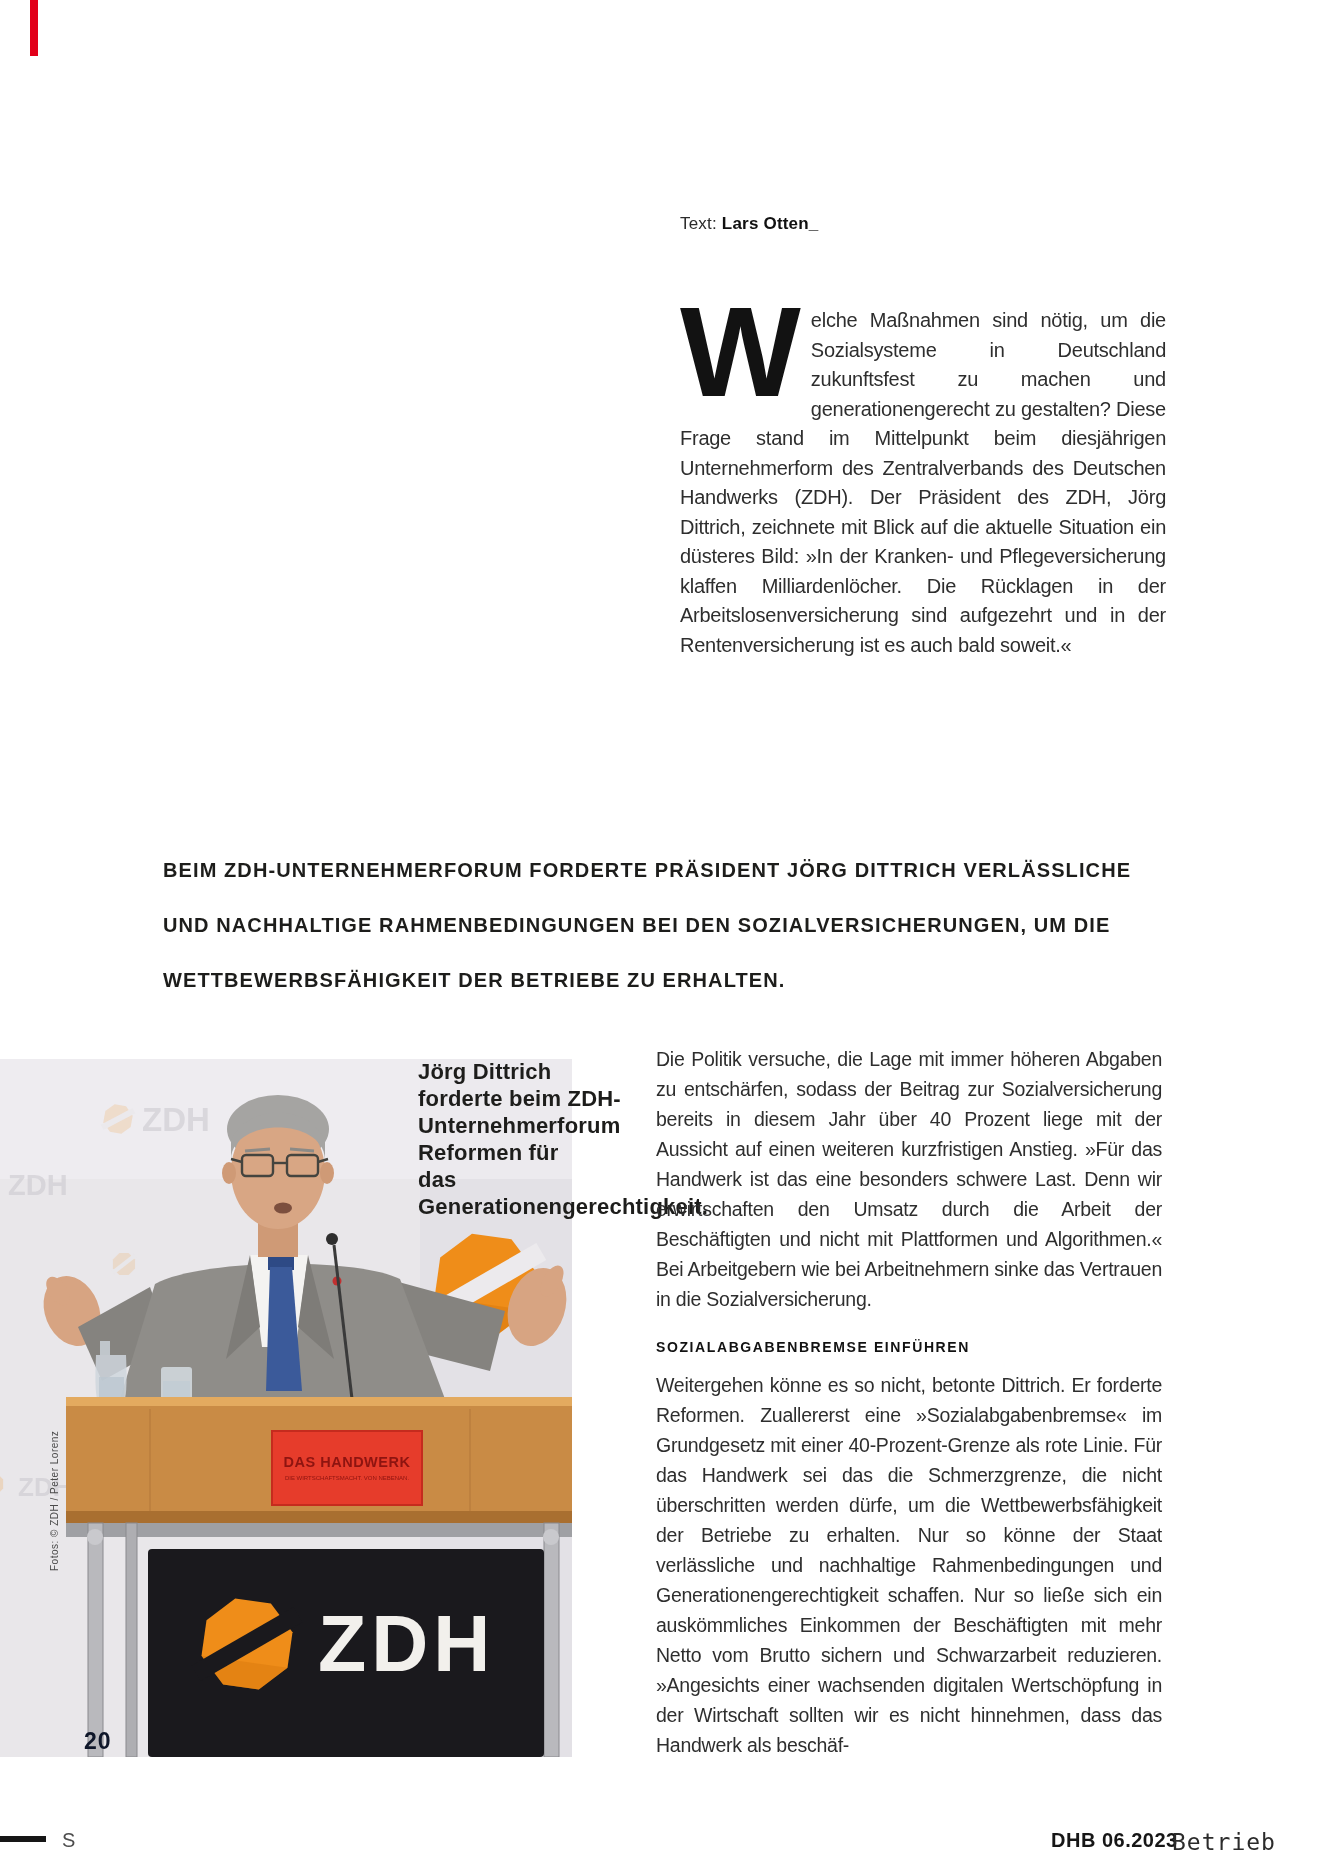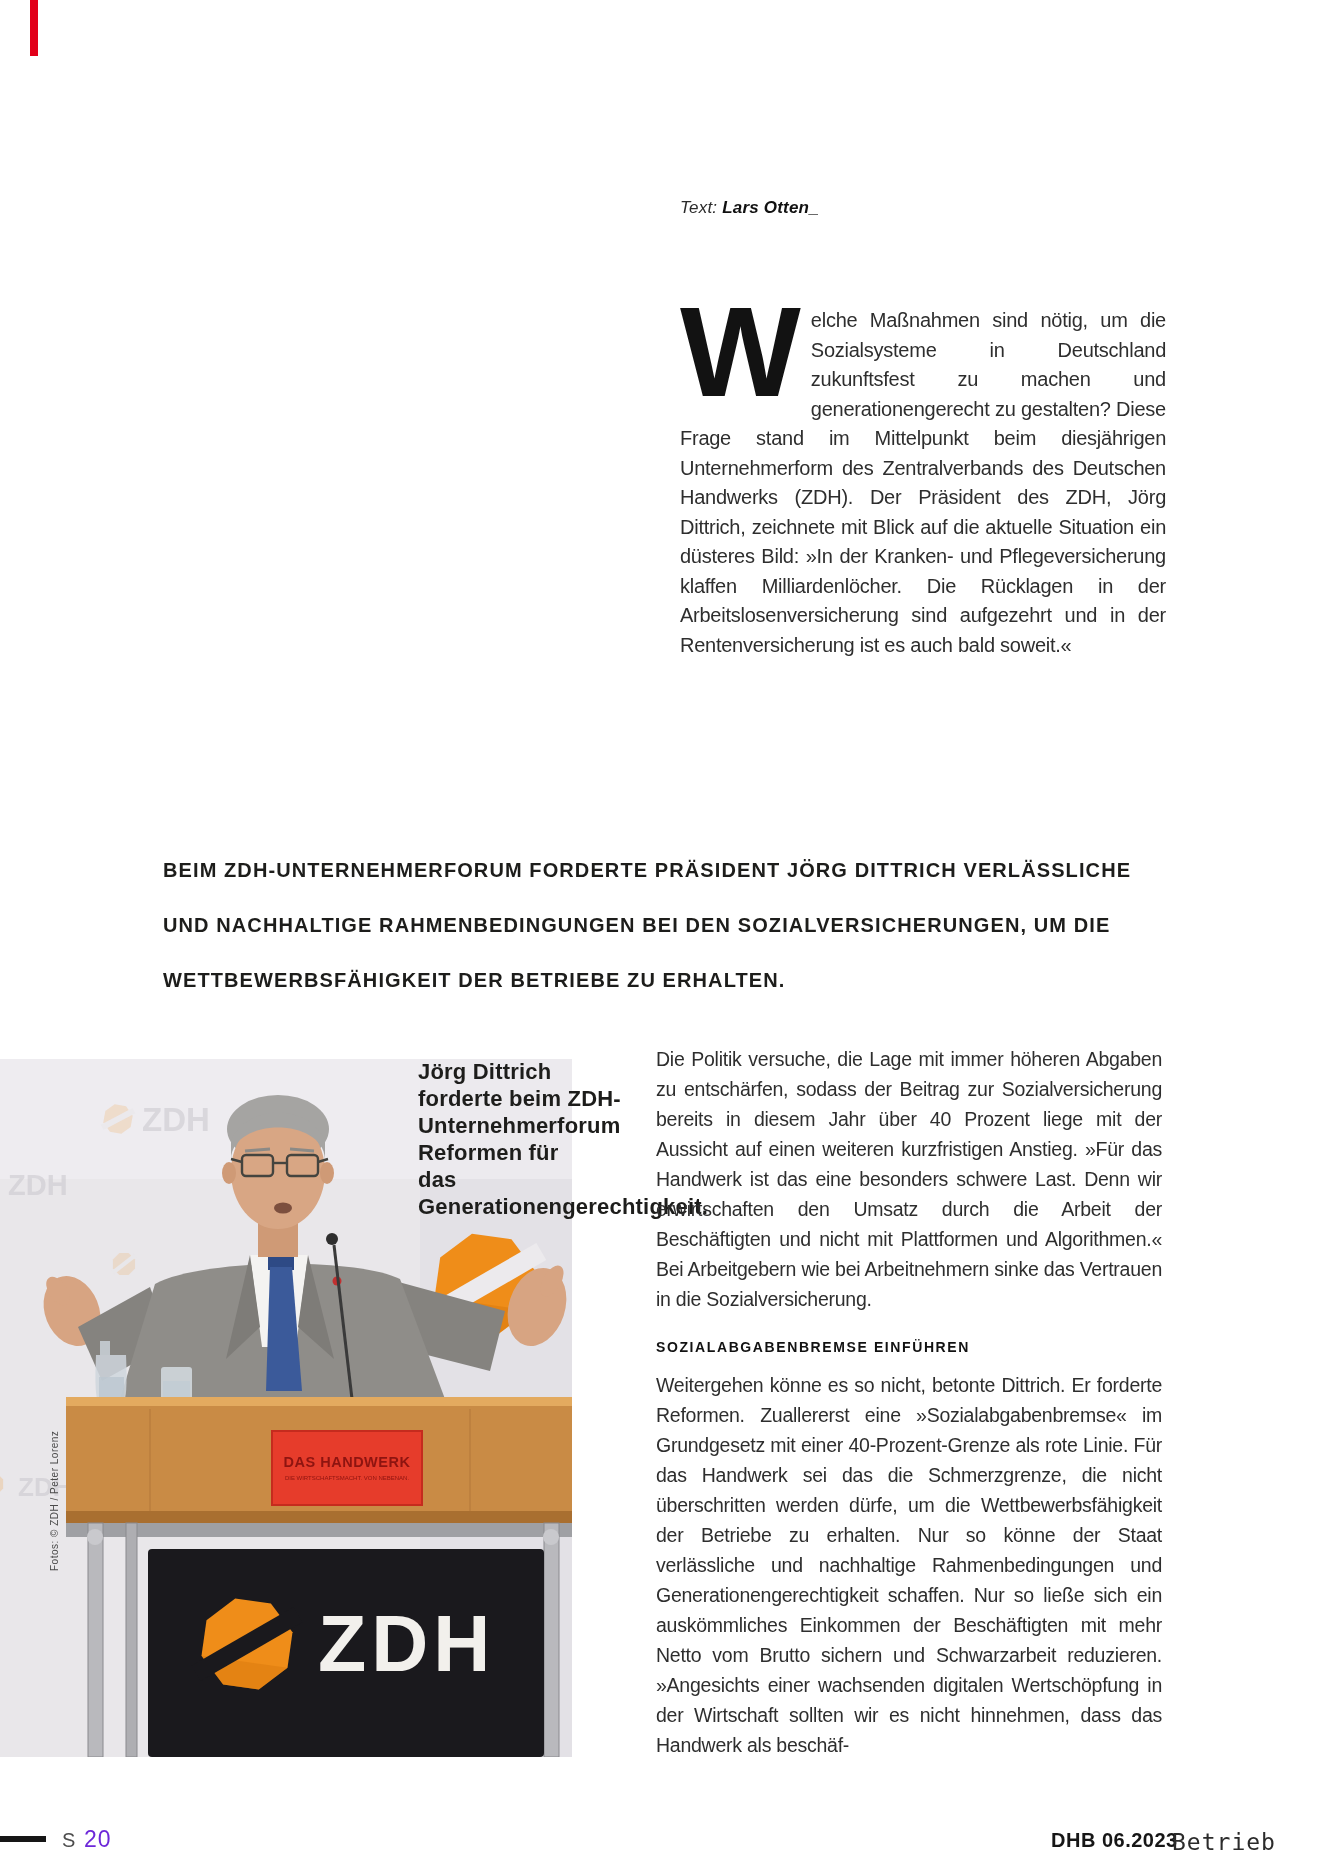--- a/index.html
+++ b/index.html
@@ -4,21 +4,21 @@
 <style>
   html,body{margin:0;padding:0;background:#ffffff;}
   .page{position:relative;width:1326px;height:1875px;background:#ffffff;overflow:hidden;
         font-family:"Liberation Sans",sans-serif;color:#1d1d1b;}
   .abs{position:absolute;}
 
   
   .red-marker{left:30px;top:0;width:8px;height:56px;background:#e2001a;}
 
   
-  .byline{left:680px;top:198px;font-size:17px;font-style:italic;color:#2b2b2b;letter-spacing:.2px;text-align:center;}
+  .byline{left:680px;top:214px;font-size:17px;color:#2b2b2b;letter-spacing:.2px;text-align:center;}
   .byline .author{font-weight:bold;color:#111;}
 
   
   .intro{left:680px;top:306px;width:486px;text-align:justify;
          font-size:20px;line-height:29.5px;color:#2e2e2e;letter-spacing:-.25px;}
   .dropcap{float:left;font-weight:bold;color:#121212;font-size:128px;line-height:88px;
            height:90px;margin:2px 14px 0 0;letter-spacing:-4px;}
 
   
   .headline{left:62px;top:678px;font-family:"DejaVu Sans Mono",monospace;font-weight:bold;
@@ -38,21 +38,21 @@
   
   .col{left:656px;top:1044px;width:506px;text-align:justify;
        font-size:19.5px;line-height:30px;color:#2e2e2e;letter-spacing:-.25px;}
   .col .subhead{font-weight:bold;font-size:14px;letter-spacing:1.6px;color:#121212;
                 margin:18px 0 8px 0;text-align:left;}
   .col p{margin:0;}
 
   
   .footer-rule{left:0;top:1836px;width:46px;height:6px;background:#161616;}
   .footer-s{left:62px;top:1829px;font-size:20px;color:#4d4d4d;letter-spacing:1px;}
-  .footer-num{left:84px;top:1826px;font-size:23px;font-weight:normal;color:#6d28d9;letter-spacing:1px;}
+  .footer-num{left:84px;top:1728px;font-size:23px;font-weight:bold;color:#0f172a;letter-spacing:1px;}
   .footer-issue{left:1051px;top:1829px;font-size:20px;font-weight:bold;color:#161616;letter-spacing:.5px;}
   .footer-section{left:1172px;top:1829px;font-family:"DejaVu Sans Mono",monospace;
                   font-size:23px;color:#2b2b2b;letter-spacing:1px;}
 
   svg text{font-family:"Liberation Sans",sans-serif;}
 </style>
 </head>
 <body>
 
 <div class="page">

